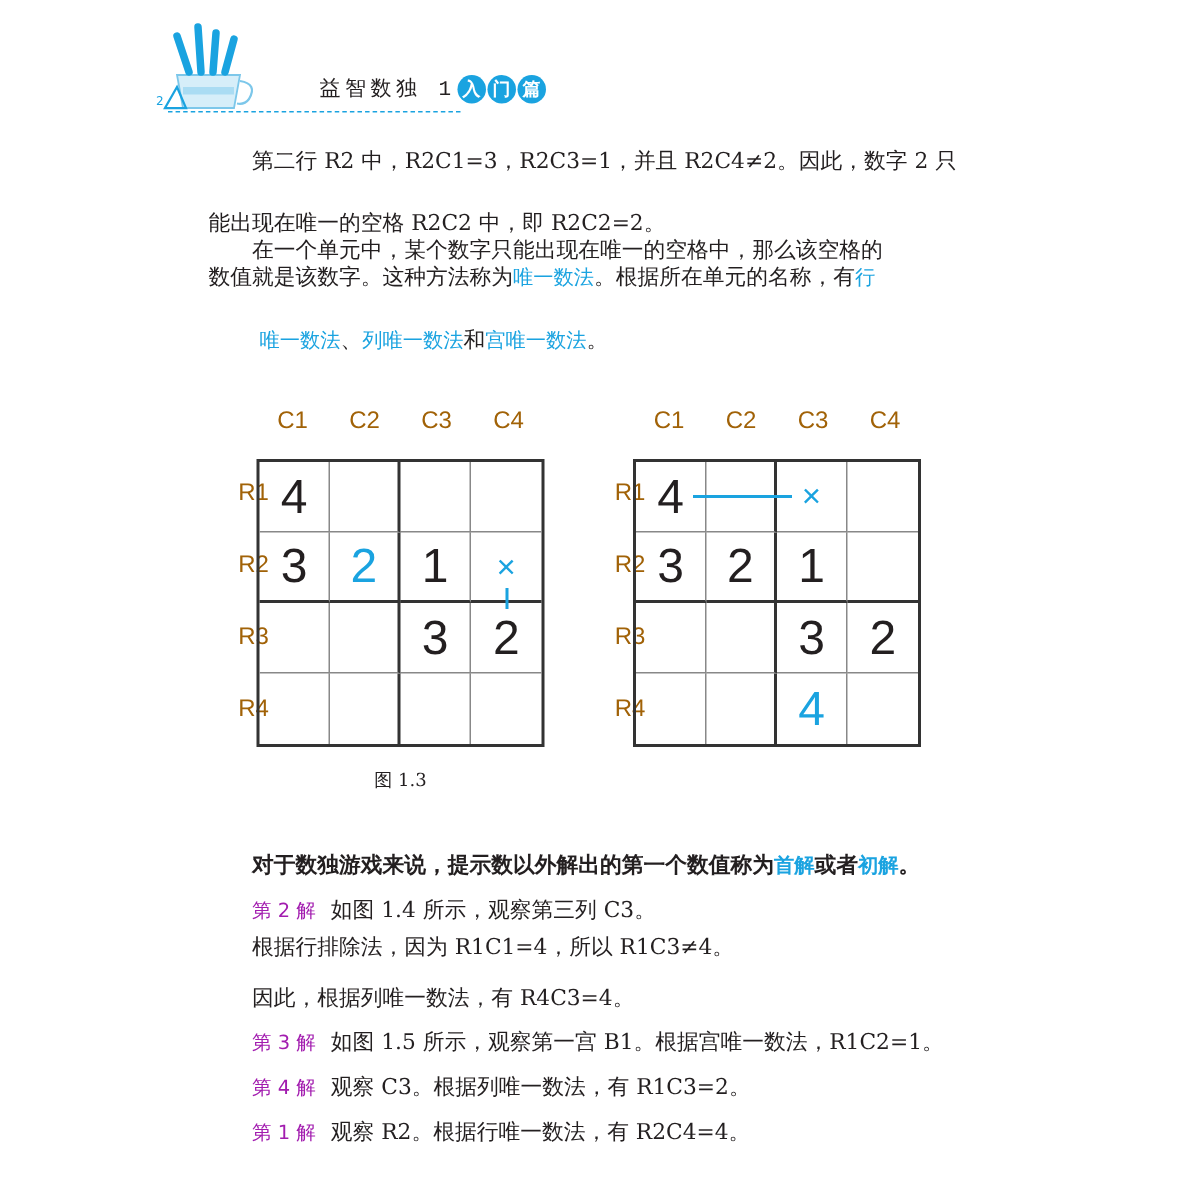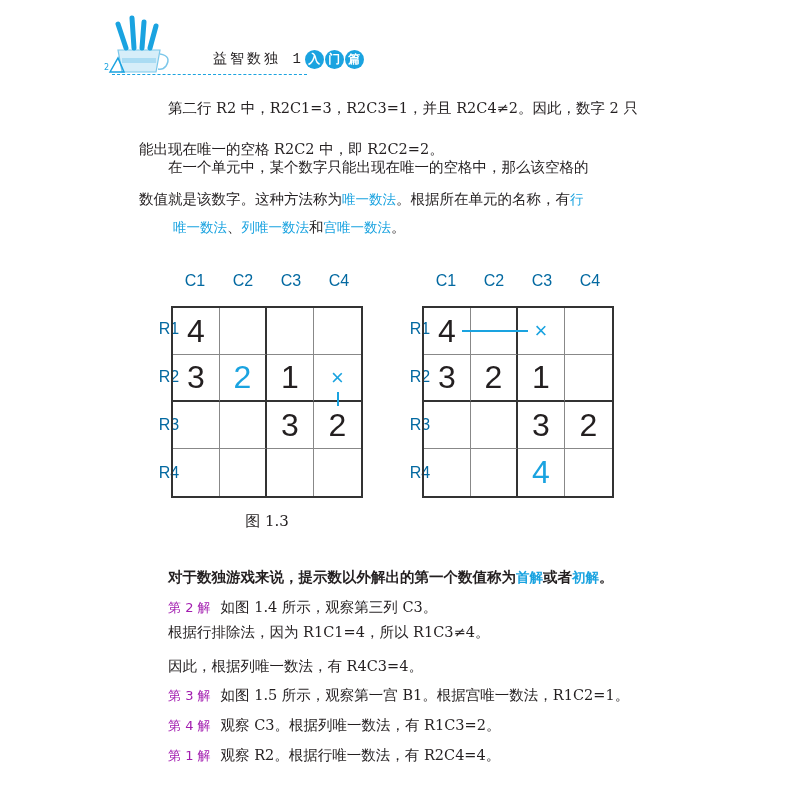--- a/index.html
+++ b/index.html
@@ -12,36 +12,36 @@
                   font-size:14px; letter-spacing:3px; color:#231f20; white-space:nowrap; display:flex; align-items:flex-start;margin-left:35px; }
   .pill { display:inline-flex; align-items:center; justify-content:center; width:19px; height:19px; border-radius:50%;
           background:#1aa3e0; color:#fff; font-size:12px; letter-spacing:0; margin-left:1px; font-weight:bold; }
   .header-rule { left:112px; top:74px; width:195px; border-top:1.5px dashed #1aa3e0; }
   
   .para { font-size:14.5px; line-height:30px; white-space:nowrap; }
   .hl { color:#1aa3e0; font-family:"DejaVu Sans","Liberation Sans",sans-serif; font-size:13.5px; }
   .step { color:#a21caf; font-family:"DejaVu Sans","Liberation Sans",sans-serif; font-size:13px; margin-right:10px; }
   
   .grid-wrap { width:240px; height:260px; }
-  .col-label, .row-label { position:absolute; color:#0369a1; font-family:"Liberation Sans","DejaVu Sans",sans-serif;
+  .col-label, .row-label { position:absolute; color:#a16207; font-family:"Liberation Sans","DejaVu Sans",sans-serif;
                  font-size:16px; text-align:center; }
   .col-label { width:48px; top:0; }
   .row-label { width:30px; left:0;margin-left:32px; }
   .grid { position:absolute; left:49px; top:34px; width:192px; height:192px; border:2px solid #333; box-sizing:border-box;
           display:grid; grid-template-columns:repeat(4,1fr); grid-template-rows:repeat(4,1fr); }
   .cell { border-right:1px solid #888; border-bottom:1px solid #888; position:relative;
           display:flex; align-items:center; justify-content:center;
           font-family:"Liberation Sans","DejaVu Sans",sans-serif; font-size:32px; color:#231f20; }
   .cell.c2 { border-right:2px solid #333; }
   .cell.r2 { border-bottom:2px solid #333; }
   .cell.c4 { border-right:none; }
   .cell.r4 { border-bottom:none; }
   .cell.blue { color:#1aa3e0; }
   .cell.mark { color:#1aa3e0; font-size:22px; }
-  .caption { position:absolute; left:49px; width:192px; top:240px; text-align:center; font-size:15px; }
+  .caption { position:absolute; left:49px; width:192px; top:240px; text-align:center; font-size:12px; }
   .line-v { position:absolute; background:#1aa3e0; width:2px; }
   .line-h { position:absolute; background:#1aa3e0; height:1.5px; }
 </style>
 </head>
 <body>
 
 <div class="abs logo">
   <svg width="70" height="68" viewBox="0 0 70 68">
     <path d="M14 40 L56 40 L52 62 L18 62 Z" fill="#d6eef9" stroke="#7cc7ea" stroke-width="1.2"></path>
     <path d="M56 44 q12 2 6 12 q-3 4 -8 3" fill="none" stroke="#7cc7ea" stroke-width="1.5"></path>
@@ -60,21 +60,21 @@
   <span>益智数独 1</span>
   <span class="pill">入</span>
   <span class="pill">门</span>
   <span class="pill">篇</span>
 </div>
 <div class="abs header-rule"></div>
 
 <div class="abs para" style="left:168px; top:93px;">第二行 R2 中，R2C1=3，R2C3=1，并且 R2C4≠2。因此，数字 2 只</div>
 <div class="abs para" style="left:139px; top:122px;margin-top:12px;">能出现在唯一的空格 R2C2 中，即 R2C2=2。</div>
 <div class="abs para" style="left:168px; top:152px;">在一个单元中，某个数字只能出现在唯一的空格中，那么该空格的</div>
-<div class="abs para" style="left:139px; top:184px;text-align:center;">
+<div class="abs para" style="left:139px; top:170px;text-align:center;">
   <span>数值就是该数字。这种方法称为</span><span class="hl">唯一数法</span><span>。根据所在单元的名称，有</span><span class="hl">行</span>
 </div>
 <div class="abs para" style="left:139px; top:212px;margin-left:34px;">
   <span class="hl">唯一数法</span><span>、</span><span class="hl">列唯一数法</span><span>和</span><span class="hl">宫唯一数法</span><span>。</span>
 </div>
 
 <div class="abs grid-wrap" style="left:122px; top:272px;">
   <div class="col-label" style="left:49px;">C1</div>
   <div class="col-label" style="left:97px;">C2</div>
   <div class="col-label" style="left:145px;">C3</div>

